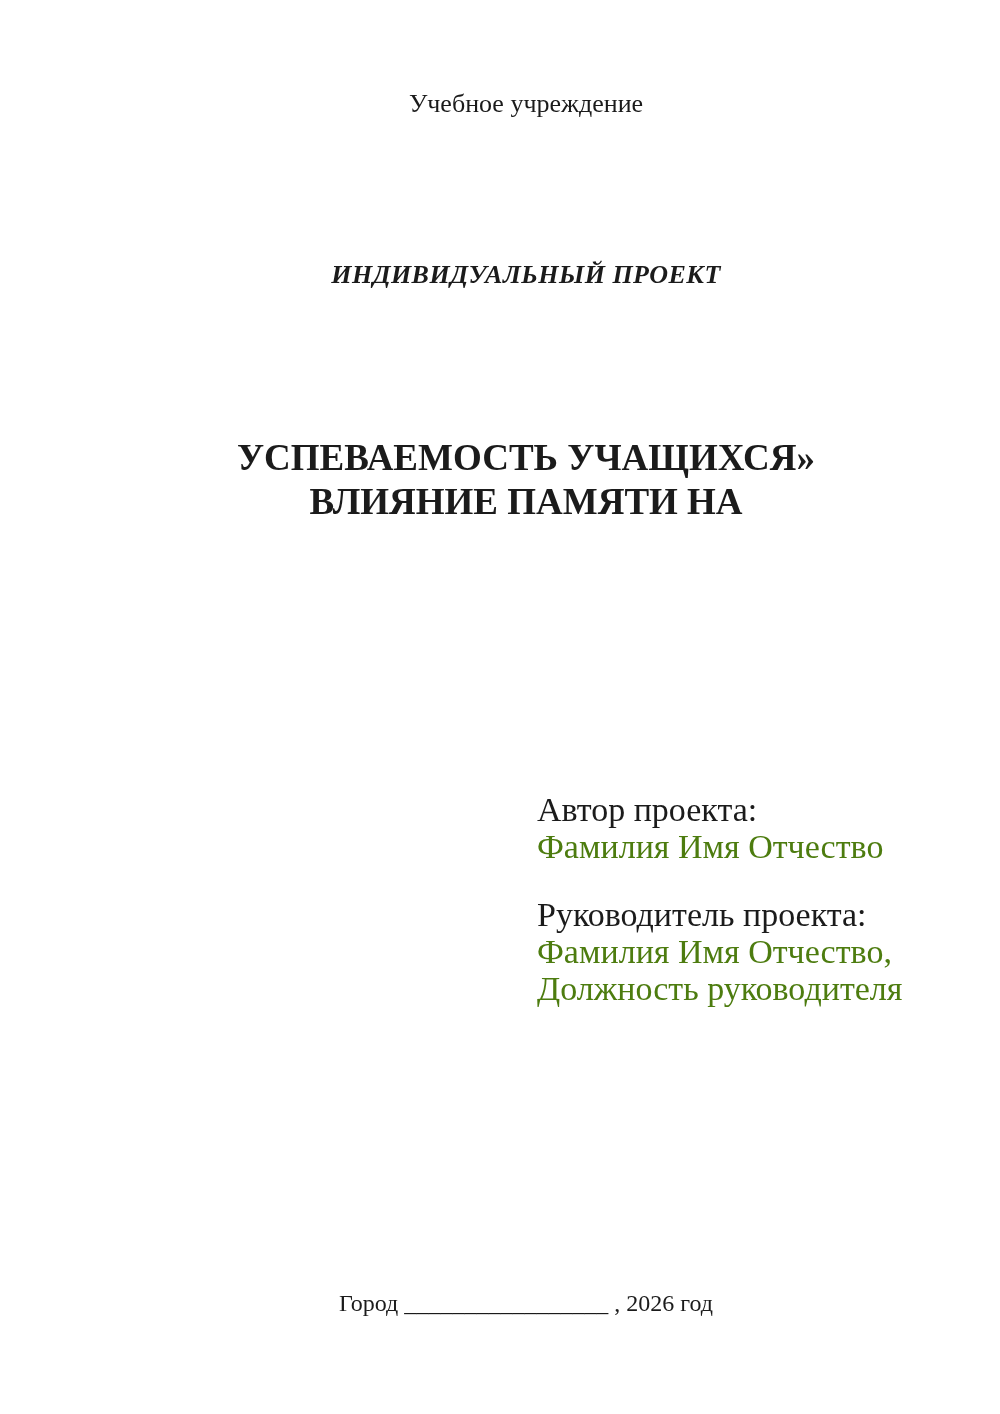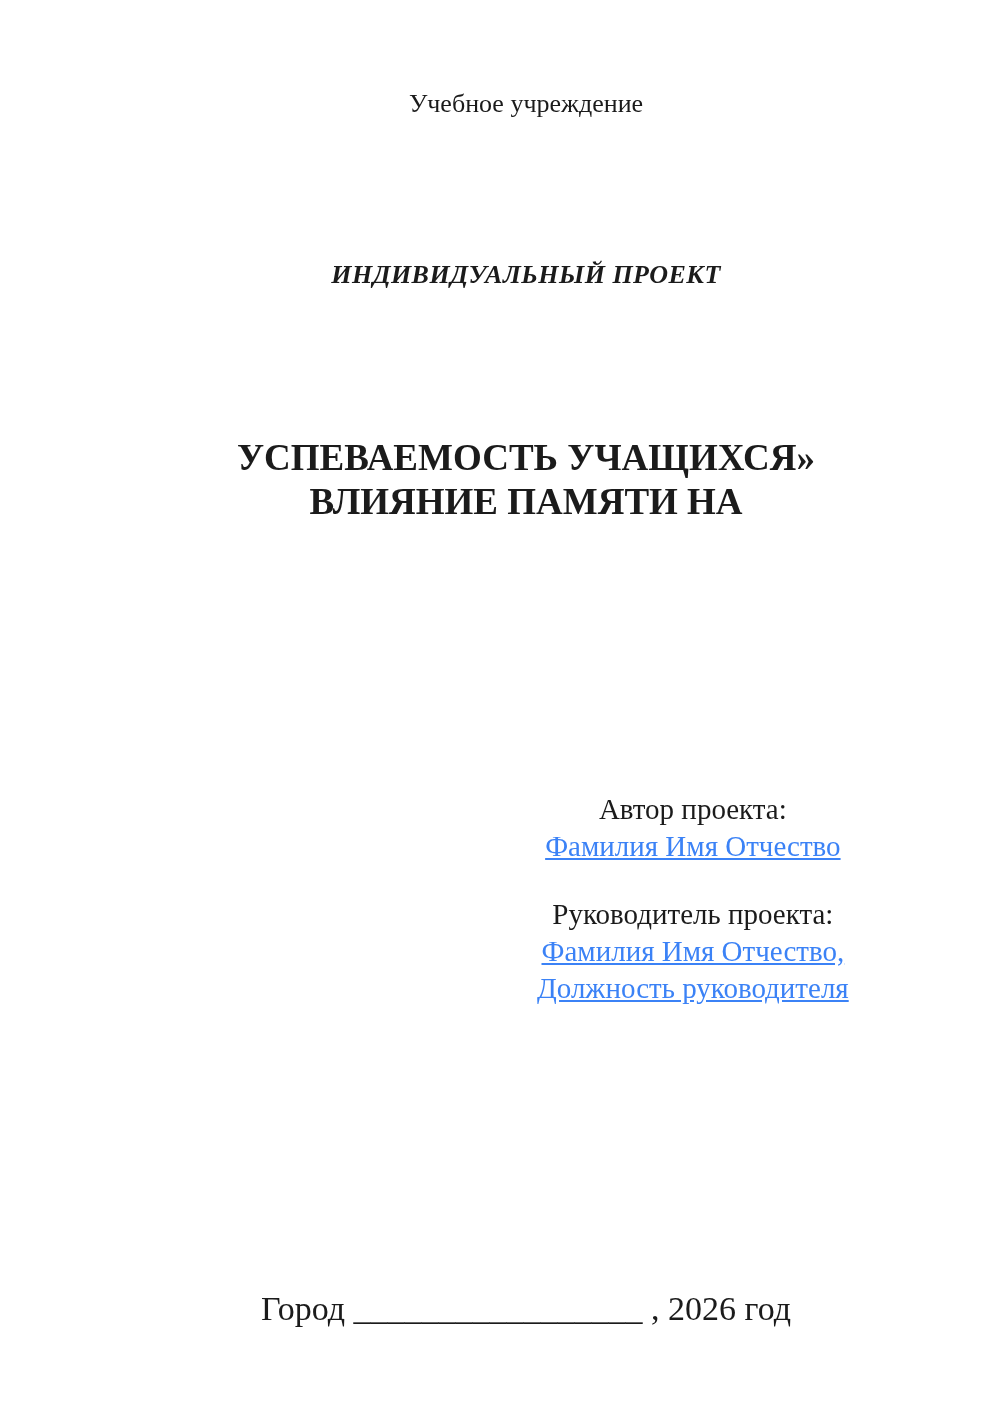--- a/index.html
+++ b/index.html
@@ -38,34 +38,33 @@
   .doc-title {
     top: 436px;
     font-size: 37px;
     font-weight: bold;
     line-height: 1.18;
   }
   .credits {
     position: absolute;
     left: 537px;
     top: 791px;
-    font-size: 29px;
+    font-size: 34px;
     line-height: 37px;
-    text-align: center;
+    text-align: left;
   }
   .credits .block + .block {
     margin-top: 31px;
   }
   .muted {
-    color: #3b82f6;
-    text-decoration: underline;
+    color: #4d7c0f;
   }
   .footer-line {
     top: 1290px;
-    font-size: 34px;
+    font-size: 24px;
   }
   .footer-line .blank {
     letter-spacing: 0;
   }
 </style>
 </head>
 <body>
 
 <div class="page">
 

